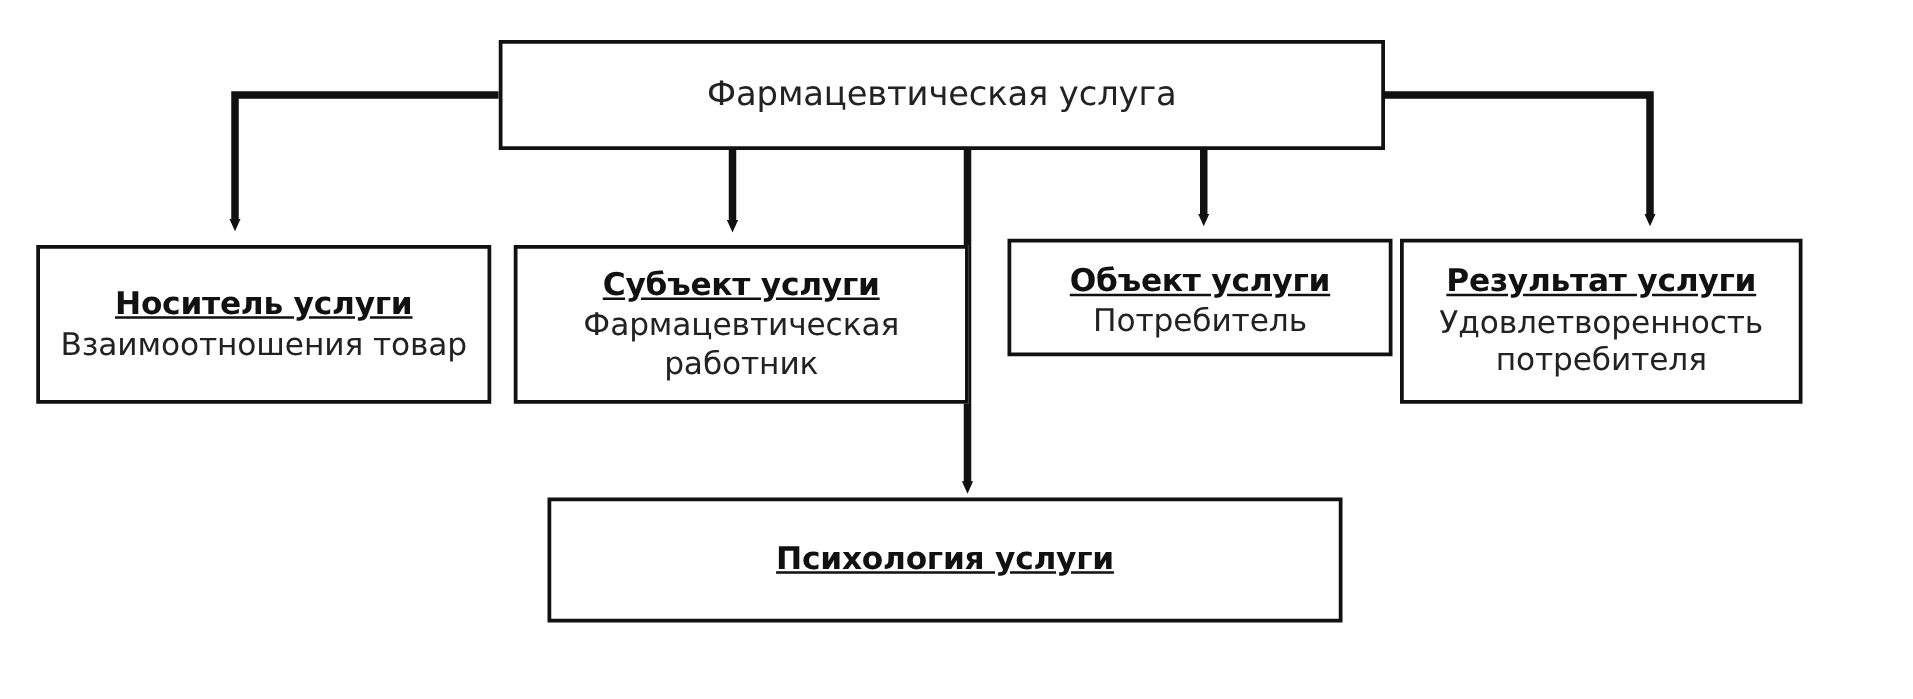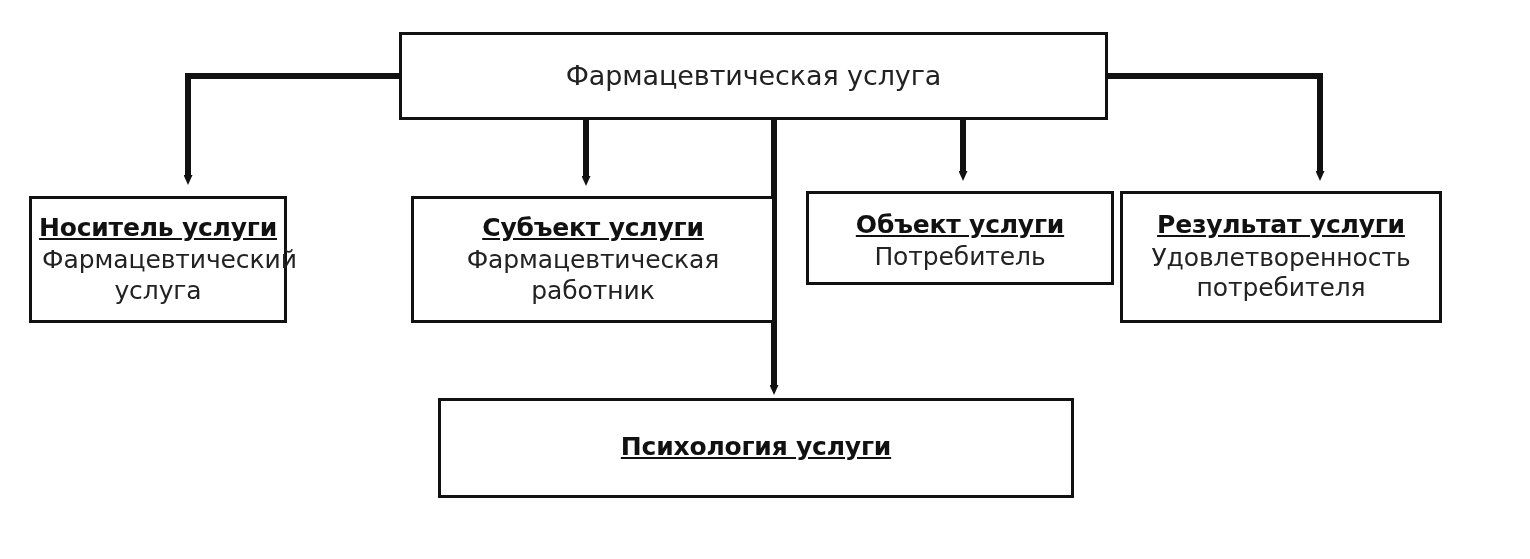--- a/index.html
+++ b/index.html
@@ -55,21 +55,21 @@
     width: 709px;
     height: 88px;
   }
   #box-root .node-subtitle {
     font-size: 27px;
   }
   
   #box-carrier {
     left: 29px;
     top: 196px;
-    width: 258px;
+    width: 364px;
     height: 127px;
   }
   #box-subject {
     left: 411px;
     top: 196px;
     width: 364px;
     height: 127px;
   }
   #box-object {
     left: 806px;
@@ -139,21 +139,21 @@
       <path d="M 1108,76 L 1320,76 L 1320,172" fill="none" stroke="#111111" stroke-width="6" marker-end="url(#arrowhead)"></path>
     </g>
   </svg>
 
   <div class="node-box" id="box-root">
     <div class="node-subtitle">Фармацевтическая услуга</div>
   </div>
 
   <div class="node-box" id="box-carrier">
     <div class="node-title">Носитель услуги</div>
-    <div class="node-subtitle">Фармацевтический услуга</div>
+    <div class="node-subtitle">Взаимоотношения товар</div>
   </div>
 
   <div class="node-box" id="box-subject">
     <div class="node-title">Субъект услуги</div>
     <div class="node-subtitle">Фармацевтическая работник</div>
   </div>
 
   <div class="node-box" id="box-object">
     <div class="node-title">Объект услуги</div>
     <div class="node-subtitle">Потребитель</div>

